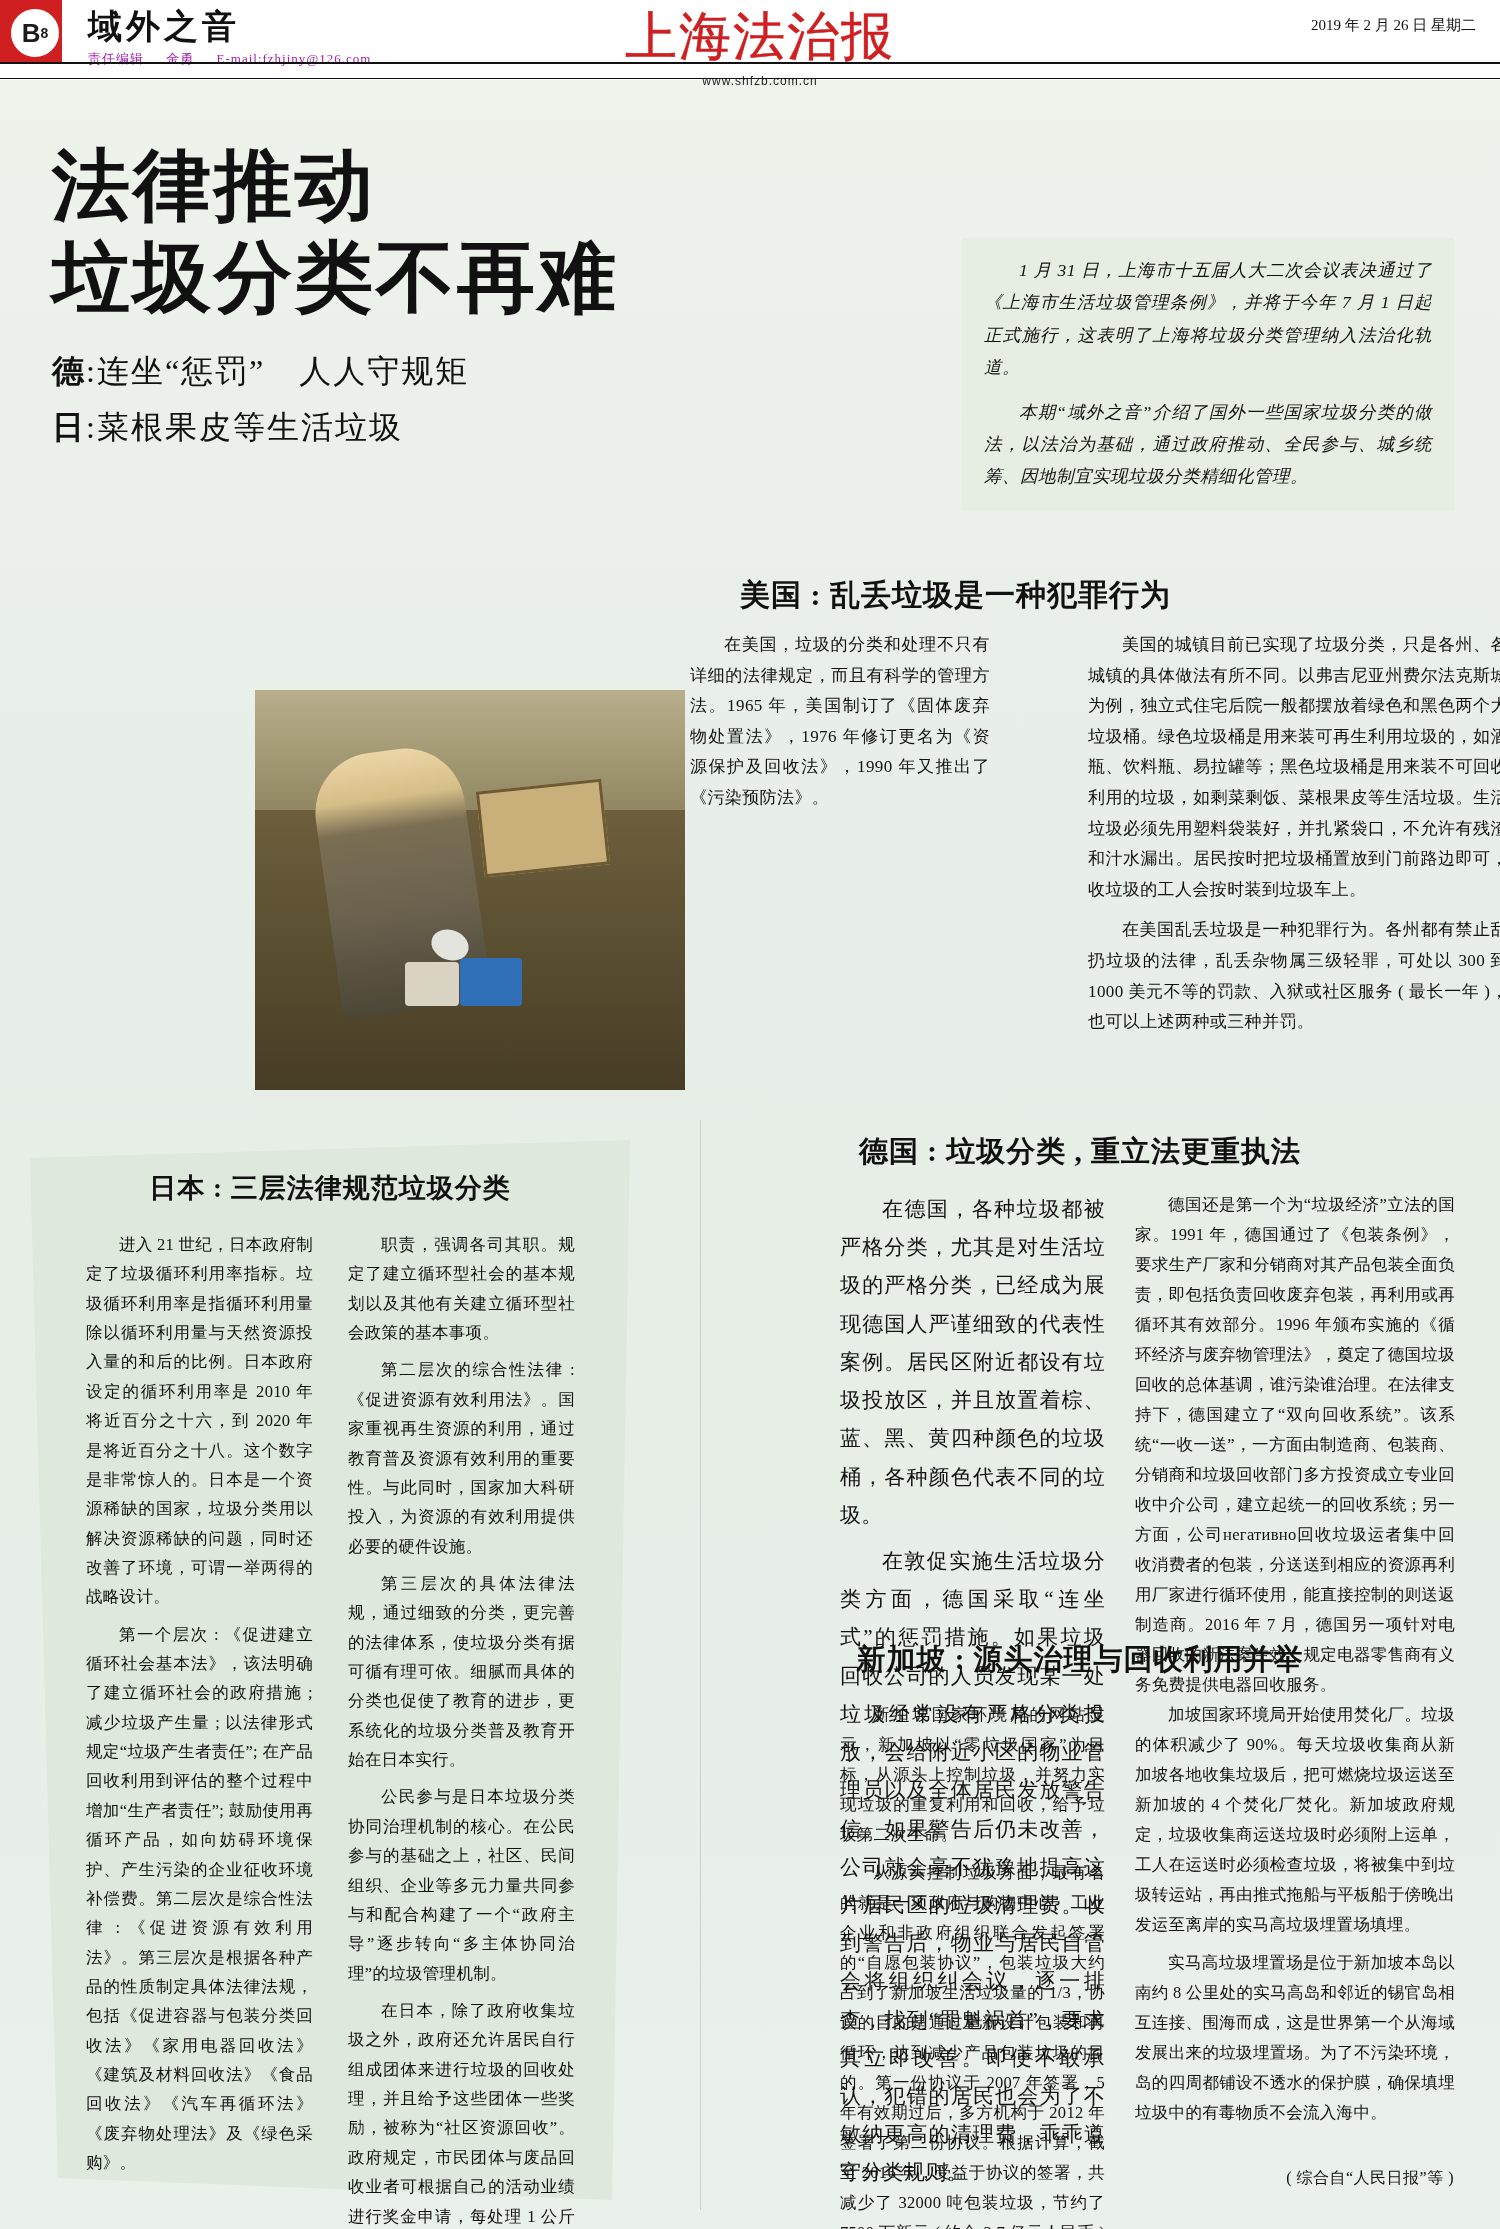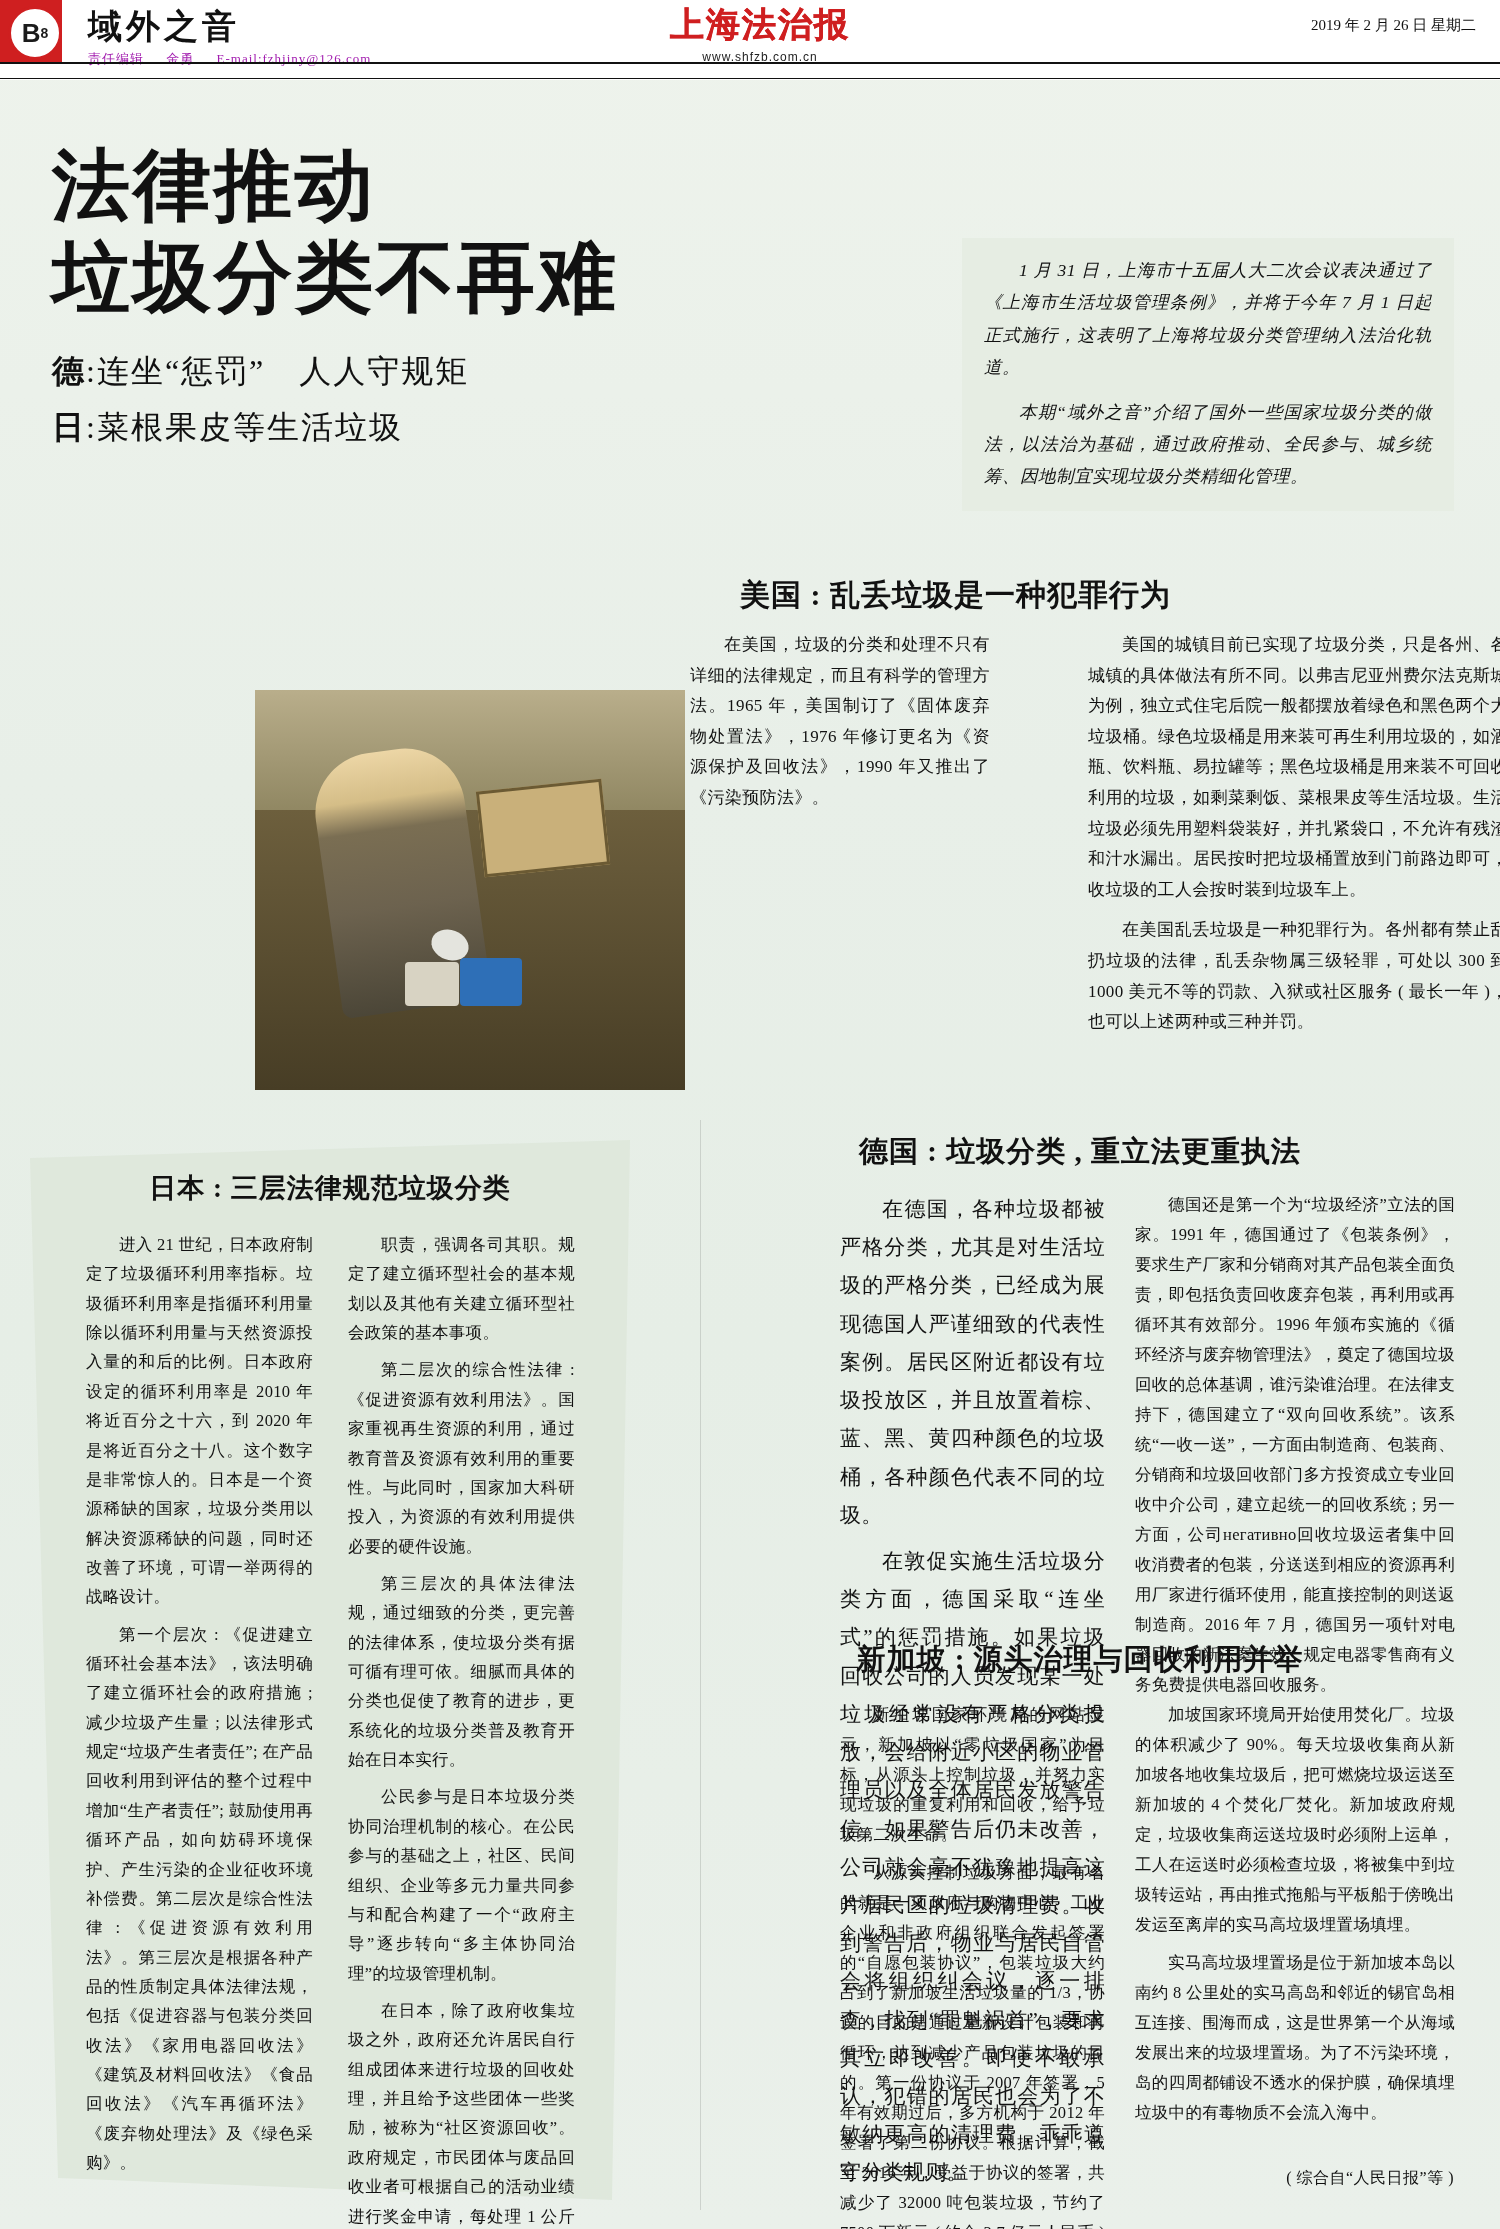--- a/index.html
+++ b/index.html
@@ -37,21 +37,21 @@
     font-family:"Liberation Serif",serif;
   }
   .mast-sub{
     position:absolute;left:88px;top:50px;font-size:13px;color:#a21caf;letter-spacing:1px;
   }
   .mast-sub span{margin-right:18px;}
   .paper-logo{
     position:absolute;left:620px;top:2px;width:280px;text-align:center;
   }
   .paper-logo .cn{
-    font-size:34px;font-weight:bold;letter-spacing:2px;color:#cf1f20;
+    font-size:52px;font-weight:normal;letter-spacing:2px;color:#cf1f20;
     font-family:"Liberation Serif",serif;
     -webkit-text-stroke:0.5px #cf1f20;
   }
   .paper-logo .url{
     font-size:12px;letter-spacing:1px;color:#222;margin-top:2px;
     font-family:"Liberation Sans",sans-serif;
   }
   .mast-date{
     position:absolute;right:24px;top:16px;font-size:15px;color:#111;
   }

